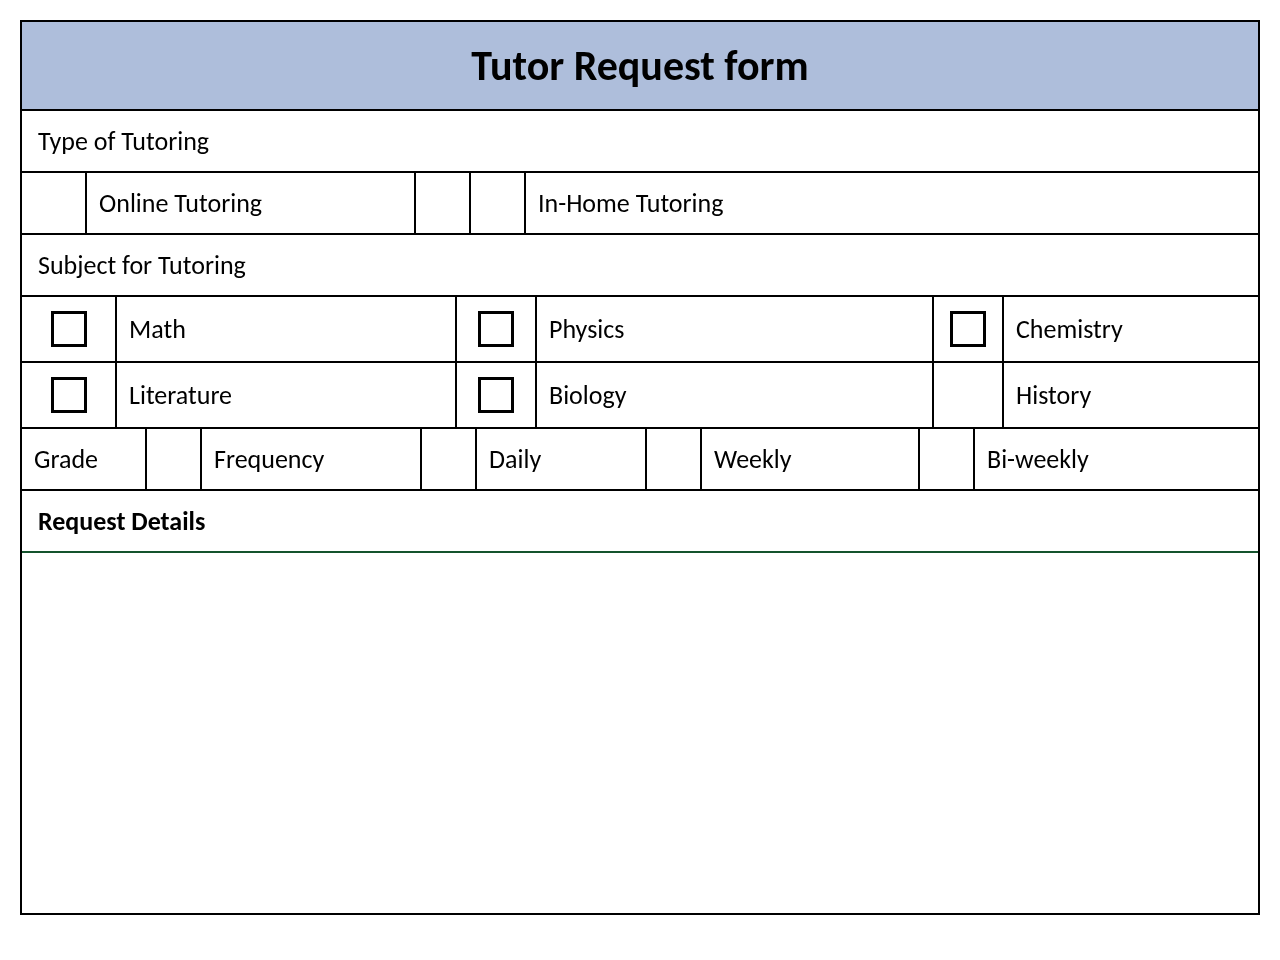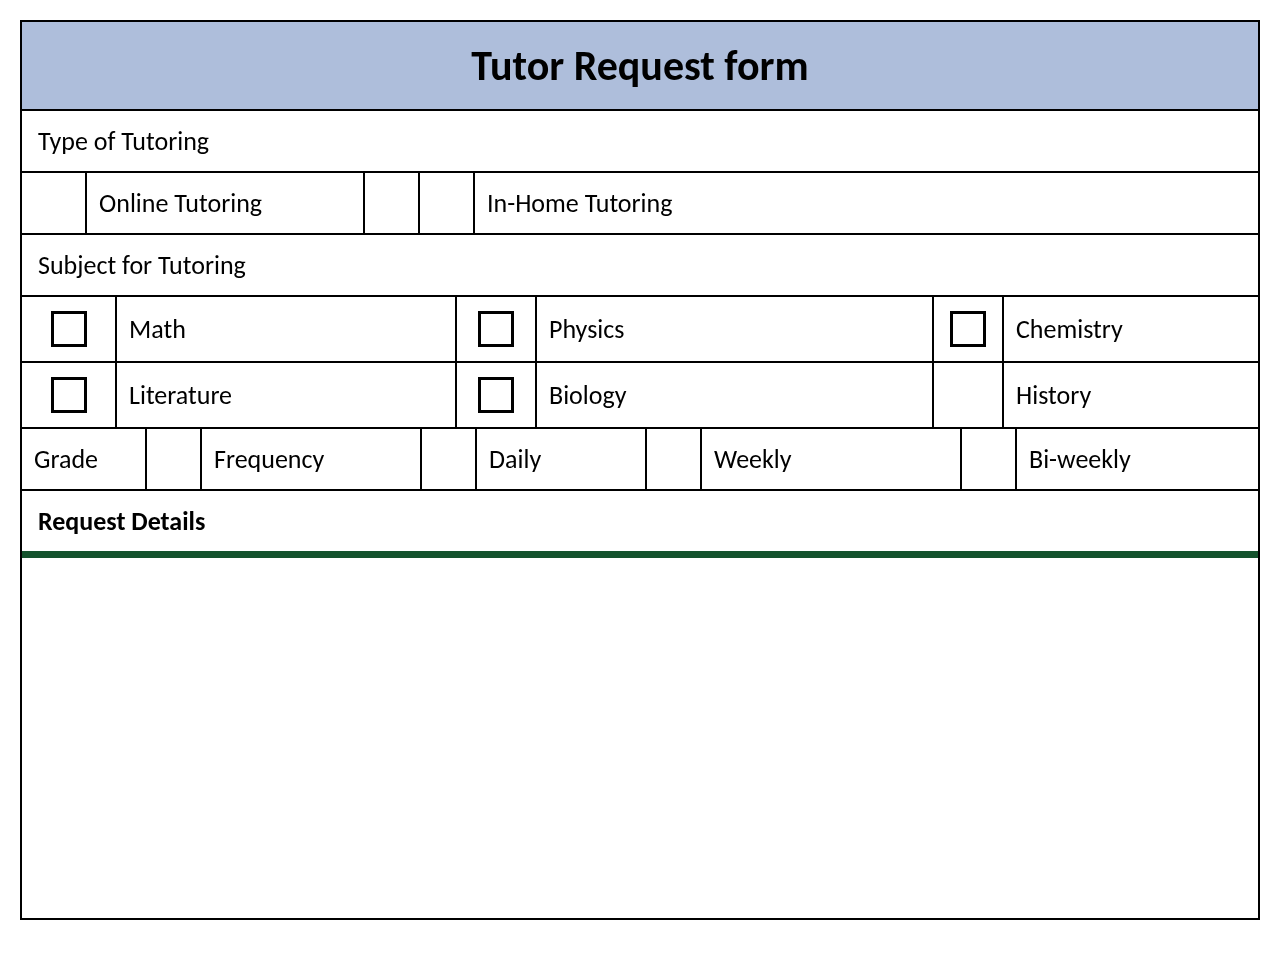--- a/index.html
+++ b/index.html
@@ -53,47 +53,47 @@
       justify-content: center;
     }
     .checkbox-box {
       width: 36px;
       height: 36px;
       border: 3px solid #000;
       background: #fff;
     }
     
     .type-row .cell1 { width: 65px; }
-    .type-row .cell2 { width: 278px; }
+    .type-row .cell2 { width: 329px; }
     .type-row .cell3 { width: 55px; }
     .type-row .cell4 { width: 450px; }
     .type-row .cell5 { width: 55px; }
     .type-row .cell6 { flex: 1; }
     
     .subj-row .s1 { width: 95px; }
     .subj-row .s2 { width: 340px; }
     .subj-row .s3 { width: 80px; }
     .subj-row .s4 { width: 397px; }
     .subj-row .s5 { width: 70px; }
     .subj-row .s6 { flex: 1; }
     
     .gf-row .g1 { width: 125px; }
     .gf-row .g2 { width: 55px; }
     .gf-row .g3 { width: 220px; text-align: center; }
     .gf-row .g4 { width: 55px; }
     .gf-row .g5 { width: 170px; }
     .gf-row .g6 { width: 55px; }
-    .gf-row .g7 { width: 260px; }
+    .gf-row .g7 { width: 218px; }
     .gf-row .g8 { width: 55px; }
     .gf-row .g9 { flex: 1; }
     .request-details-label {
       padding: 14px 16px;
       font-size: 26px;
       font-weight: bold;
-      border-bottom: 7px solid #14532d;
+      border-bottom: 2px solid #14532d;
     }
     .details-area {
       min-height: 360px;
     }
   </style>
 </head>
 <body>
 
 <div class="form-container">
 

